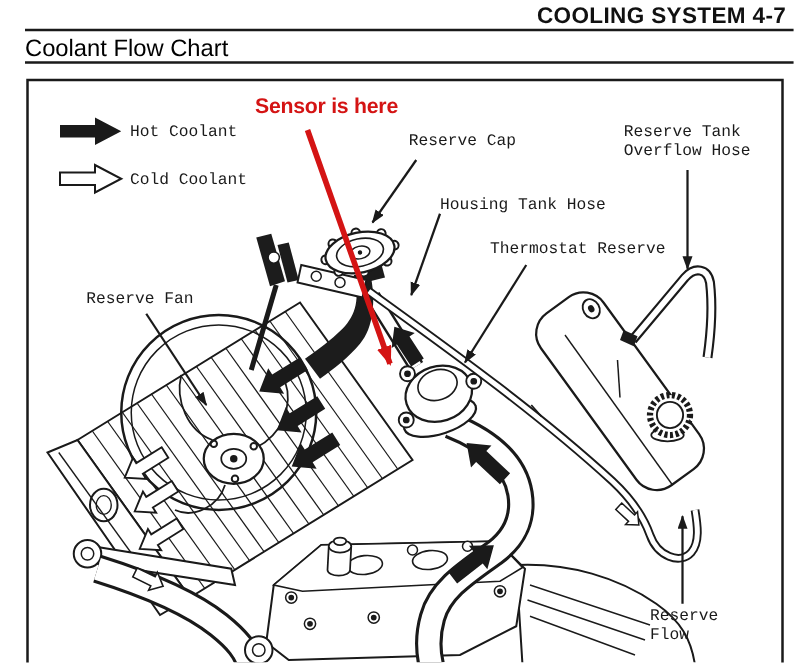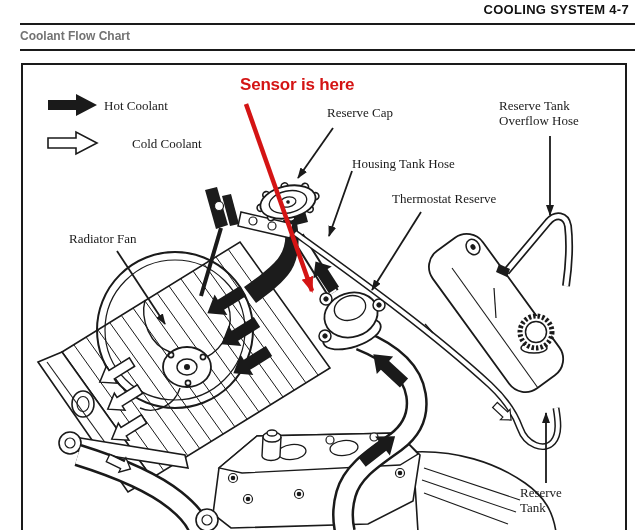--- a/index.html
+++ b/index.html
@@ -1,44 +1,44 @@
 <!DOCTYPE html>
 <html><head>
 <meta charset="utf-8">
 <style>
   html,body{margin:0;padding:0;}
   body{
     width:635px;height:530px;position:relative;overflow:hidden;
     background:#ffffff;font-family:"Liberation Sans",sans-serif;color:#161616;
   }
   .page-header{
-    position:absolute;top:2px;right:6px;font-size:13px;font-weight:bold;
+    position:absolute;top:2px;right:6px;font-size:18px;font-weight:bold;
     letter-spacing:.3px;color:#111;
   }
   .rule{position:absolute;left:20px;right:0;height:2px;background:#1a1a1a;}
   .rule-top{top:23px;}
   .rule-sec{top:49px;}
   .section-title{
-    position:absolute;left:20px;top:29px;font-size:12px;font-weight:bold;color:#737373;
+    position:absolute;left:20px;top:29px;font-size:19px;font-weight:normal;color:#000000;
   }
   .frame{
     position:absolute;left:21px;top:63px;width:602px;height:500px;
     border:2px solid #1a1a1a;background:#fff;
   }
   svg.diagram{position:absolute;left:21px;top:63px;}
   .dlabel{
-    position:absolute;font-family:Liberation Serif, serif;
+    position:absolute;font-family:Liberation Mono, monospace;
     font-size:13px;line-height:15px;color:#1a1a1a;white-space:pre-line;
   }
   .sensor-label{
     position:absolute;left:204px;top:75px;font-size:17px;font-weight:600;
-    color:#d41414;font-family:"Liberation Sans",sans-serif;letter-spacing:-0.2px;margin-left:36px;
+    color:#d41414;font-family:"Liberation Sans",sans-serif;letter-spacing:-0.2px;
   }
   .lbl-hot{left:104px;top:98px;}
-  .lbl-cold{left:104px;top:136px;margin-left:28px;}
+  .lbl-cold{left:104px;top:136px;}
   .lbl-radcap{left:327px;top:105px;}
   .lbl-overflow{left:499px;top:98px;}
   .lbl-rthose{left:352px;top:156px;}
   .lbl-thermo{left:392px;top:191px;}
   .lbl-fan{left:69px;top:231px;}
   .lbl-rtank{left:520px;top:485px;}
 </style>
 </head>
 <body>
 
@@ -254,15 +254,15 @@
 </svg>
 
 <div class="dlabel lbl-hot">Hot Coolant</div>
 <div class="dlabel lbl-cold">Cold Coolant</div>
 <div class="sensor-label">Sensor is here</div>
 <div class="dlabel lbl-radcap">Reserve Cap</div>
 <div class="dlabel lbl-overflow">Reserve Tank
 Overflow Hose</div>
 <div class="dlabel lbl-rthose">Housing Tank Hose</div>
 <div class="dlabel lbl-thermo">Thermostat Reserve</div>
-<div class="dlabel lbl-fan">Radiator Fan</div>
+<div class="dlabel lbl-fan">Reserve Fan</div>
 <div class="dlabel lbl-rtank">Reserve
-Tank</div>
+Flow</div>
 
 </body></html>

